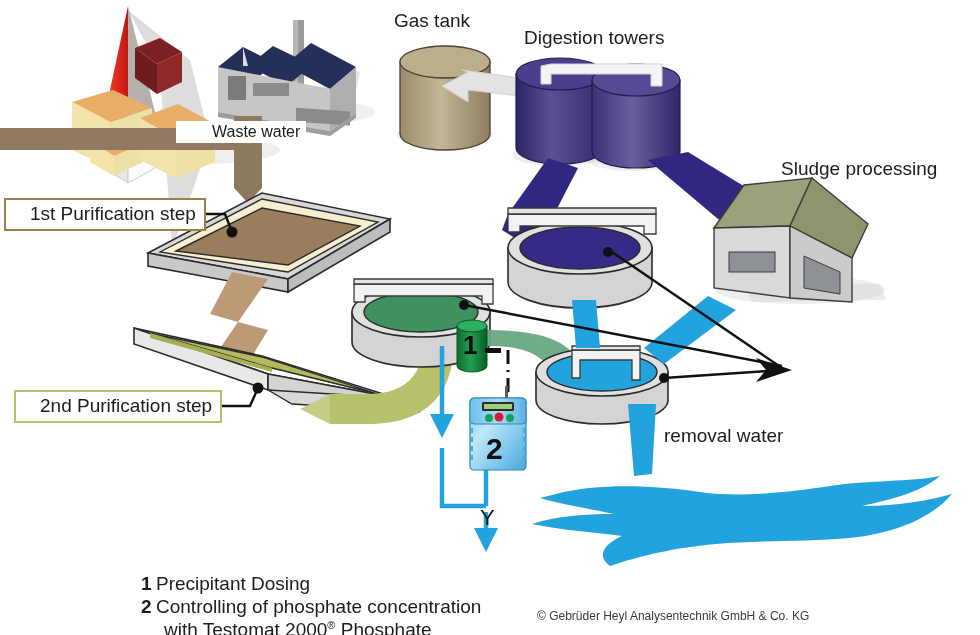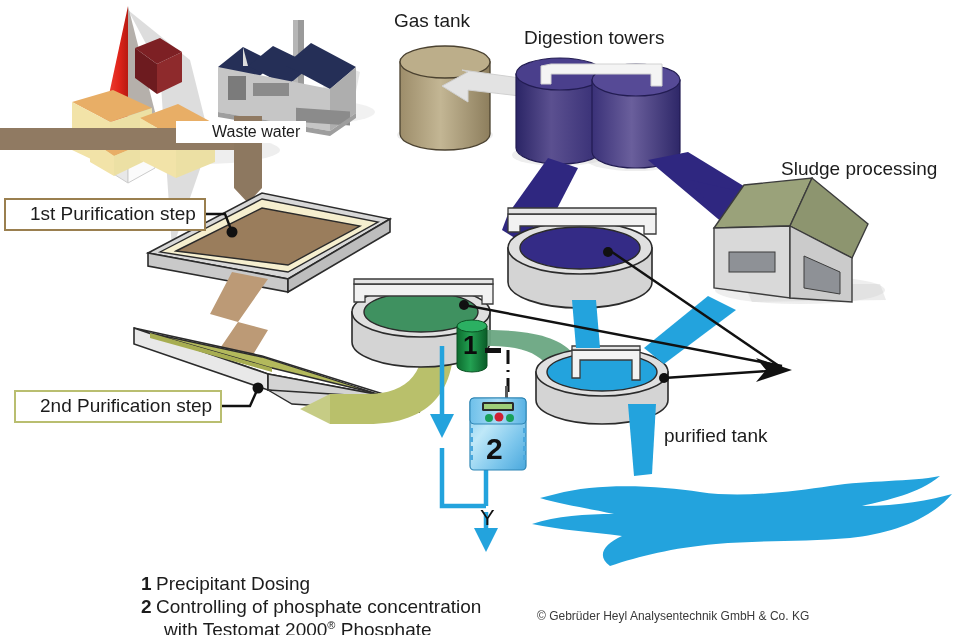--- a/index.html
+++ b/index.html
@@ -379,21 +379,21 @@
   </svg>
 
   <div class="lbl lbl-plain" style="left:394px; top:10px;">Gas tank</div>
 
   <div class="lbl lbl-plain" style="left:524px; top:27px;">Digestion towers</div>
 
   <div class="lbl lbl-plain" style="left:781px; top:158px;">Sludge processing</div>
 
   <div class="lbl box-white" style="left:176px; top:121px;padding-left:36px;">Waste water</div>
 
-  <div class="lbl lbl-plain" style="left:664px; top:425px;">purified tank</div>
+  <div class="lbl lbl-plain" style="left:664px; top:425px;">removal water</div>
 
   <div class="lbl boxed box-brown" style="left:4px; top:198px;">1st Purification step</div>
 
   <div class="lbl boxed box-olive" style="left:14px; top:390px;">2nd Purification step</div>
 
 
   <div class="lbl" style="left:463px; top:331px; font-size:26px; font-weight:bold; color:#0b0b0b;">1</div>
 
   <div class="lbl" style="left:486px; top:432px; font-size:30px; font-weight:bold; color:#111111;">2</div>
 

